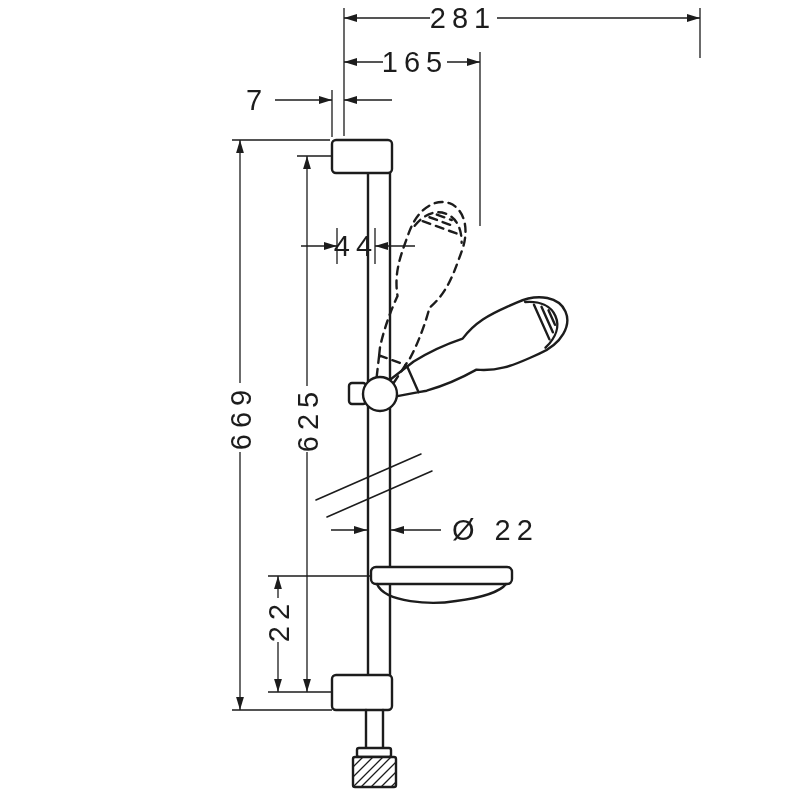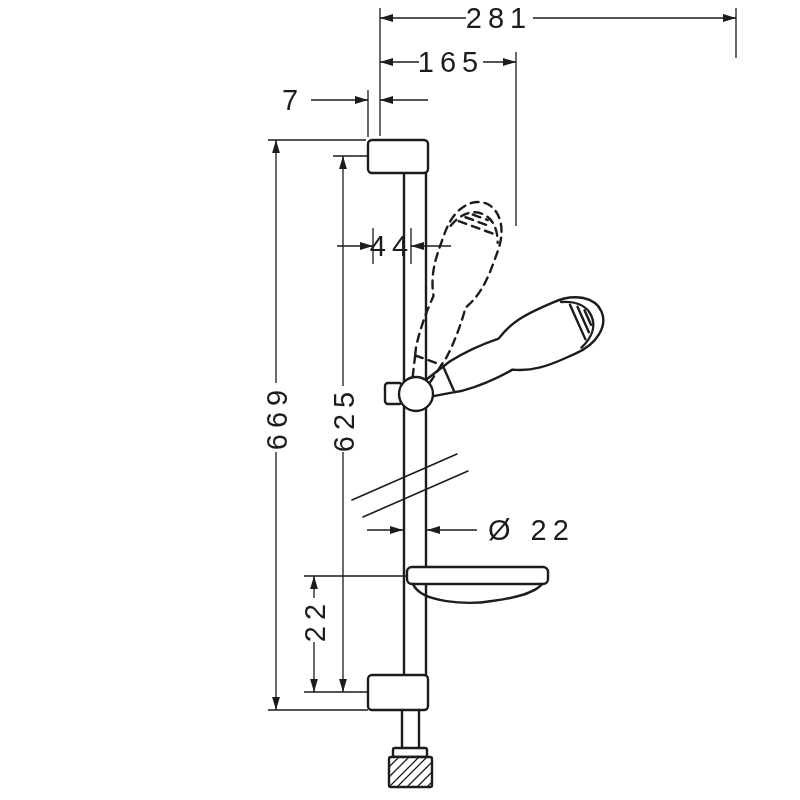--- a/index.html
+++ b/index.html
@@ -7,21 +7,20 @@
     padding: 0;
     background: #ffffff;
   }
   .canvas {
     position: relative;
     width: 760px;
     height: 800px;
     background: #ffffff;
     overflow: hidden;
     font-family: "Liberation Sans", sans-serif;
-    padding-left: 36px;
   }
   svg { display: block; }
   .outline {
     fill: none;
     stroke: #1c1c1c;
     stroke-width: 2.4;
     stroke-linecap: round;
     stroke-linejoin: round;
   }
   .outline-fill {

